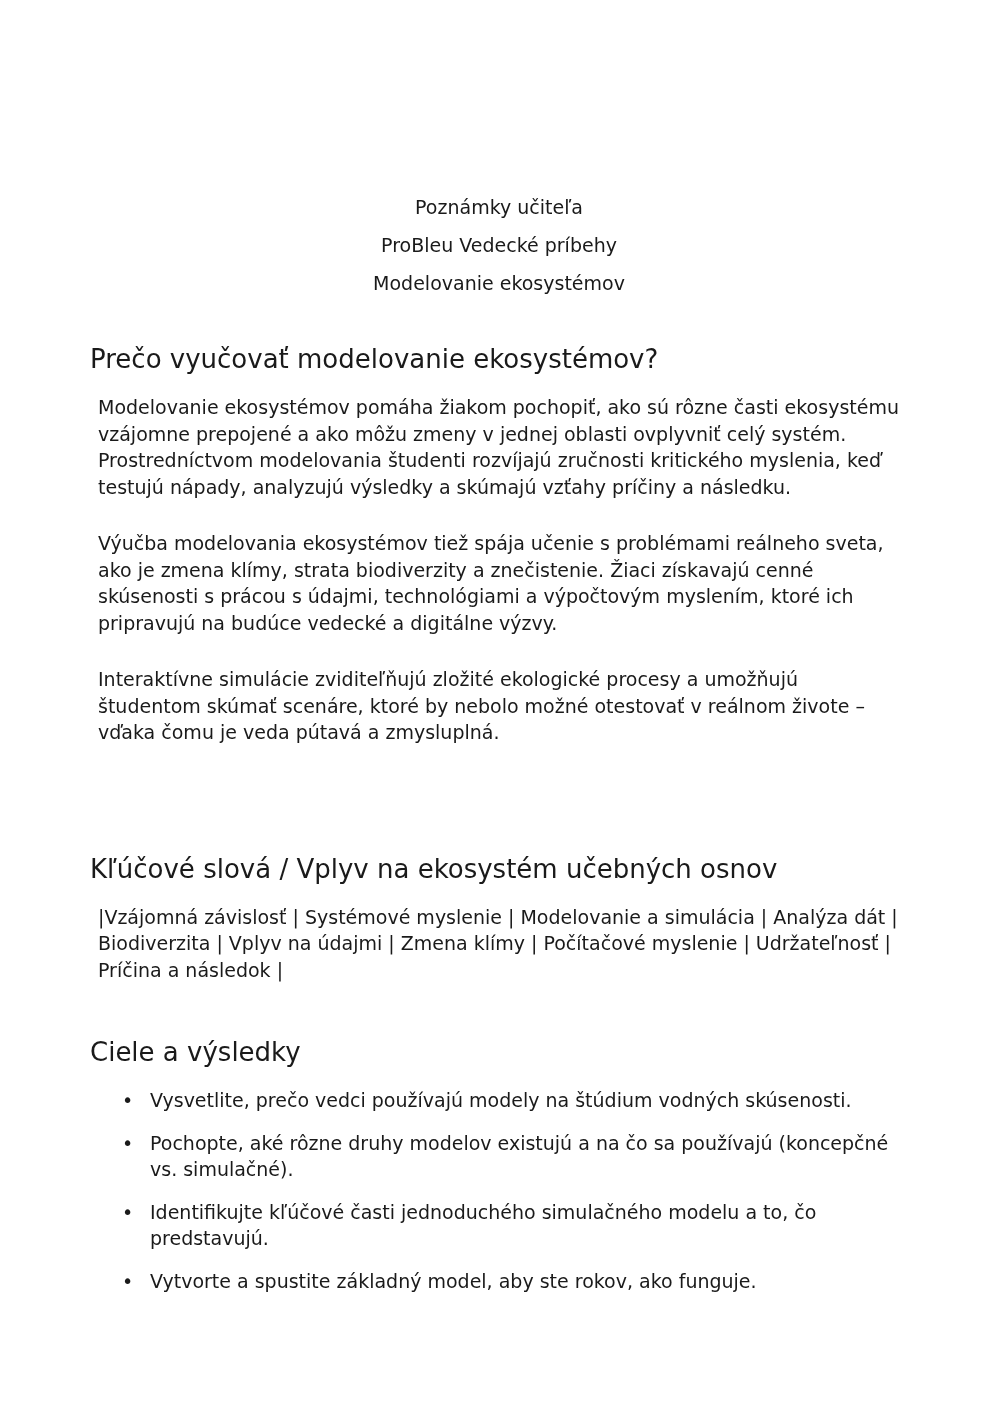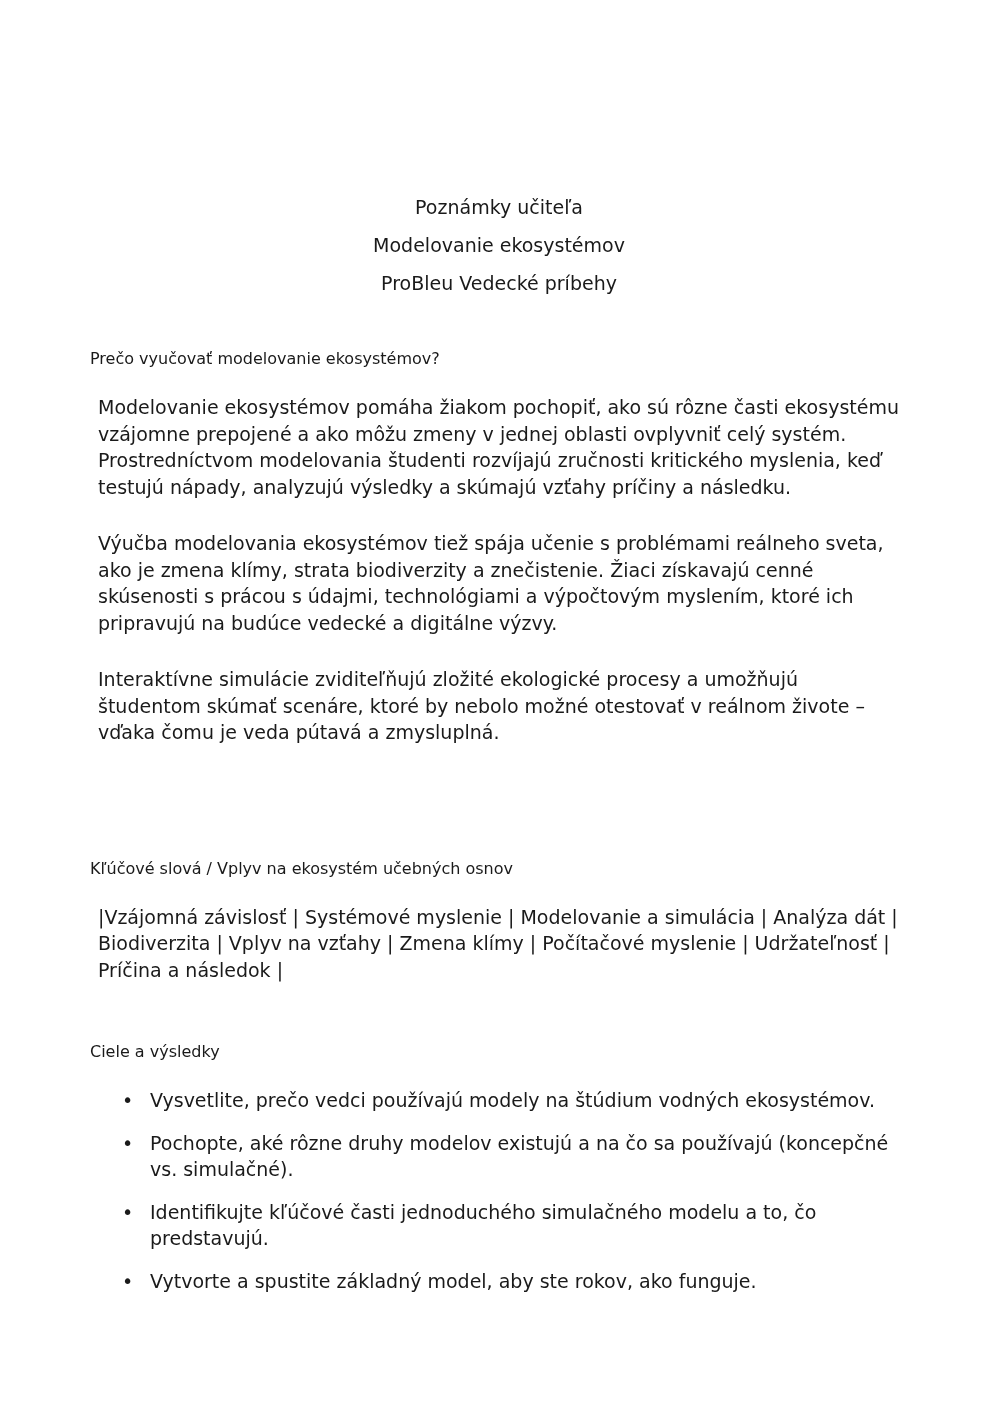--- a/index.html
+++ b/index.html
@@ -37,21 +37,21 @@
   }
   .title-line {
     font-size: 19px;
     line-height: 38px;
     color: #1a1a1a;
     white-space: nowrap;
   }
 
   
   .section-heading {
-    font-size: 16px;
+    font-size: 26px;
     line-height: 26px;
     color: #1a1a1a;
     margin: 0;
   }
 
   .para {
     font-size: 19px;
     line-height: 26.5px;
     color: #1a1a1a;
     margin: 8px;
@@ -93,22 +93,22 @@
   }
 </style>
 </head>
 <body>
 
 <div class="page">
   <div class="content">
 
     <div class="title-block">
       <div class="title-line">Poznámky učiteľa</div>
+      <div class="title-line">ProBleu Vedecké príbehy</div>
       <div class="title-line">Modelovanie ekosystémov</div>
-      <div class="title-line">ProBleu Vedecké príbehy</div>
     </div>
 
     <div class="gap-after-titles"></div>
 
     <div class="section-heading">Prečo vyučovať modelovanie ekosystémov?</div>
     <div class="gap-sm"></div>
 
     <p class="para">Modelovanie ekosystémov pomáha žiakom pochopiť, ako sú rôzne časti ekosystému vzájomne prepojené a ako môžu zmeny v jednej oblasti ovplyvniť celý systém. Prostredníctvom modelovania študenti rozvíjajú zručnosti kritického myslenia, keď testujú nápady, analyzujú výsledky a skúmajú vzťahy príčiny a následku.</p>
     <div class="gap-sm"></div>
 
@@ -118,31 +118,31 @@
     <p class="para">Interaktívne simulácie zviditeľňujú zložité ekologické procesy a umožňujú študentom skúmať scenáre, ktoré by nebolo možné otestovať v reálnom živote – vďaka čomu je veda pútavá a zmysluplná.</p>
 
     <div class="gap-xl"></div>
 
     <div class="gap-sm"></div>
 
     <div class="gap-lg"></div>
 
     <div class="section-heading">Kľúčové slová / Vplyv na ekosystém učebných osnov</div>
     <div class="gap-sm"></div>
-    <p class="para">|Vzájomná závislosť | Systémové myslenie | Modelovanie a simulácia | Analýza dát | Biodiverzita | Vplyv na vzťahy | Zmena klímy | Počítačové myslenie | Udržateľnosť | Príčina a následok |</p>
+    <p class="para">|Vzájomná závislosť | Systémové myslenie | Modelovanie a simulácia | Analýza dát | Biodiverzita | Vplyv na údajmi | Zmena klímy | Počítačové myslenie | Udržateľnosť | Príčina a následok |</p>
 
     <div class="gap-xl"></div>
 
     <div class="section-heading">Ciele a výsledky</div>
     <div class="gap-md"></div>
 
     <ul class="bullet-list">
       <li class="bullet-item">
         <span class="bullet-dot">•</span>
-        <span class="bullet-text">Vysvetlite, prečo vedci používajú modely na štúdium vodných ekosystémov.</span>
+        <span class="bullet-text">Vysvetlite, prečo vedci používajú modely na štúdium vodných skúsenosti.</span>
       </li>
       <li class="bullet-item">
         <span class="bullet-dot">•</span>
         <span class="bullet-text">Pochopte, aké rôzne druhy modelov existujú a na čo sa používajú (koncepčné vs. simulačné).</span>
       </li>
       <li class="bullet-item">
         <span class="bullet-dot">•</span>
         <span class="bullet-text">Identifikujte kľúčové časti jednoduchého simulačného modelu a to, čo predstavujú.</span>
       </li>
       <li class="bullet-item">

